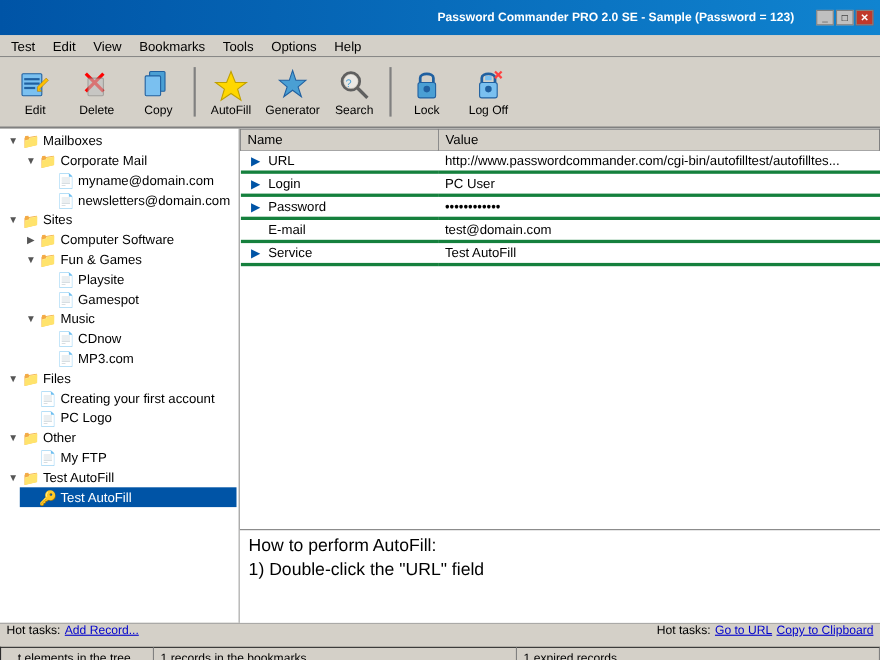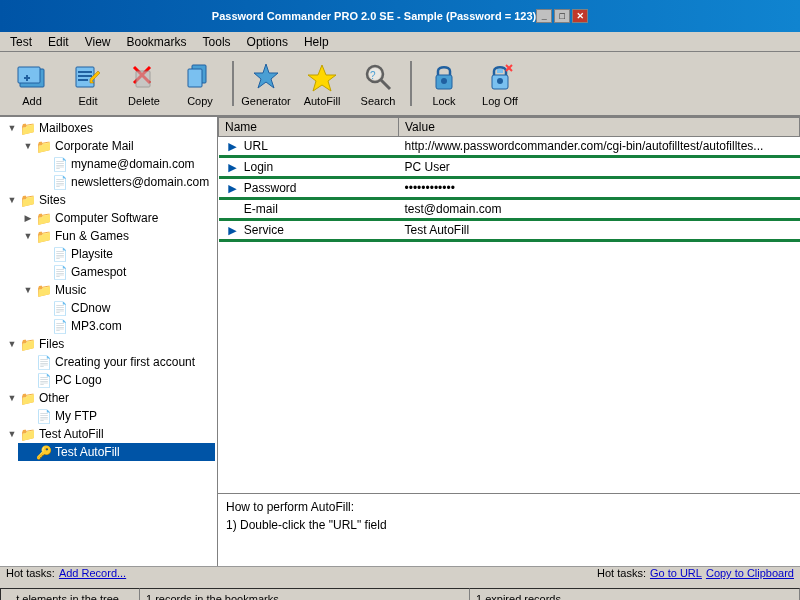--- a/index.html
+++ b/index.html
@@ -13,24 +13,25 @@
       color: #000;
     }
 
     
     .title-bar {
       background: linear-gradient(to right, #0054a6, #1084d0);
       color: white;
       height: 22px;
       display: flex;
       align-items: center;
-      justify-content: center;
+      justify-content: flex-end;
       padding: 16px 6px;
       font-size: 11px;
       font-weight: bold;
+      gap: 20px;
     }
     .title-bar-buttons {
       display: flex;
       gap: 2px;
     }
     .title-bar-btn {
       width: 16px;
       height: 14px;
       background: #c0c0c0;
       border: 1px solid #808080;
@@ -184,22 +185,22 @@
       justify-content: center;
       color: #0054a6;
       font-size: 11px;
     }
 
     
     .info-panel {
       border-top: 1px solid #808080;
       background: white;
       padding: 6px 8px;
-      font-size: 12px;
-      height: 73px;
+      font-size: 16px;
+      height: 85px;
       overflow: hidden;
     }
     .hot-tasks-bar {
       background: #d4d0c8;
       height: 22px;
       display: flex;
       align-items: center;
       padding: 0 6px;
       border-top: 1px solid #999;
       gap: 6px;
@@ -250,31 +251,20 @@
   <span class="menu-item">Bookmarks</span>
   <span class="menu-item">Tools</span>
   <span class="menu-item">Options</span>
   <span class="menu-item">Help</span>
 </div>
 
 <div class="toolbar">
   <div class="toolbar-btn">
     <div class="toolbar-icon">
       <svg width="32" height="32" viewBox="0 0 32 32">
-        <rect x="4" y="8" width="24" height="18" rx="1" fill="#4a9fd4" stroke="#2060a0" stroke-width="1"></rect>
-        <rect x="2" y="6" width="22" height="16" rx="1" fill="#7ac0f0" stroke="#2060a0" stroke-width="1"></rect>
-        <line x1="11" y1="14" x2="11" y2="20" stroke="#2060a0" stroke-width="2"></line>
-        <line x1="8" y1="17" x2="14" y2="17" stroke="#2060a0" stroke-width="2"></line>
-      </svg>
-    </div>
-    <span>Add</span>
-  </div>
-  <div class="toolbar-btn">
-    <div class="toolbar-icon">
-      <svg width="32" height="32" viewBox="0 0 32 32">
         <rect x="4" y="6" width="18" height="20" rx="1" fill="#7ac0f0" stroke="#2060a0" stroke-width="1"></rect>
         <rect x="6" y="10" width="14" height="2" fill="#2060a0"></rect>
         <rect x="6" y="14" width="14" height="2" fill="#2060a0"></rect>
         <rect x="6" y="18" width="10" height="2" fill="#2060a0"></rect>
         <polygon points="20,20 28,12 26,10 18,18 18,22 22,22" fill="#ffc000" stroke="#a07000" stroke-width="0.5"></polygon>
       </svg>
     </div>
     <span>Edit</span>
   </div>
   <div class="toolbar-btn">
@@ -293,32 +283,32 @@
         <rect x="8" y="4" width="14" height="18" rx="1" fill="#4a9fd4" stroke="#2060a0" stroke-width="1"></rect>
         <rect x="4" y="8" width="14" height="18" rx="1" fill="#7ac0f0" stroke="#2060a0" stroke-width="1"></rect>
       </svg>
     </div>
     <span>Copy</span>
   </div>
   <div class="toolbar-sep"></div>
   <div class="toolbar-btn">
     <div class="toolbar-icon">
       <svg width="32" height="32" viewBox="0 0 32 32">
+        <polygon points="16,4 20,14 30,14 22,20 25,30 16,24 7,30 10,20 2,14 12,14" fill="#ffd700" stroke="#c0a000" stroke-width="1"></polygon>
+      </svg>
+    </div>
+    <span>AutoFill</span>
+  </div>
+  <div class="toolbar-btn">
+    <div class="toolbar-icon">
+      <svg width="32" height="32" viewBox="0 0 32 32">
         <polygon points="16,3 19,12 28,12 21,18 24,27 16,21 8,27 11,18 4,12 13,12" fill="#4a9fd4" stroke="#2060a0" stroke-width="1"></polygon>
       </svg>
     </div>
     <span>Generator</span>
-  </div>
-  <div class="toolbar-btn">
-    <div class="toolbar-icon">
-      <svg width="32" height="32" viewBox="0 0 32 32">
-        <polygon points="16,4 20,14 30,14 22,20 25,30 16,24 7,30 10,20 2,14 12,14" fill="#ffd700" stroke="#c0a000" stroke-width="1"></polygon>
-      </svg>
-    </div>
-    <span>AutoFill</span>
   </div>
   <div class="toolbar-btn">
     <div class="toolbar-icon">
       <svg width="32" height="32" viewBox="0 0 32 32">
         <circle cx="13" cy="13" r="8" fill="none" stroke="#606060" stroke-width="2.5"></circle>
         <line x1="19" y1="19" x2="28" y2="28" stroke="#606060" stroke-width="3"></line>
         <circle cx="13" cy="13" r="6" fill="white" opacity="0.5"></circle>
         <text x="8" y="18" font-size="10" fill="#4a9fd4">?</text>
       </svg>
     </div>

